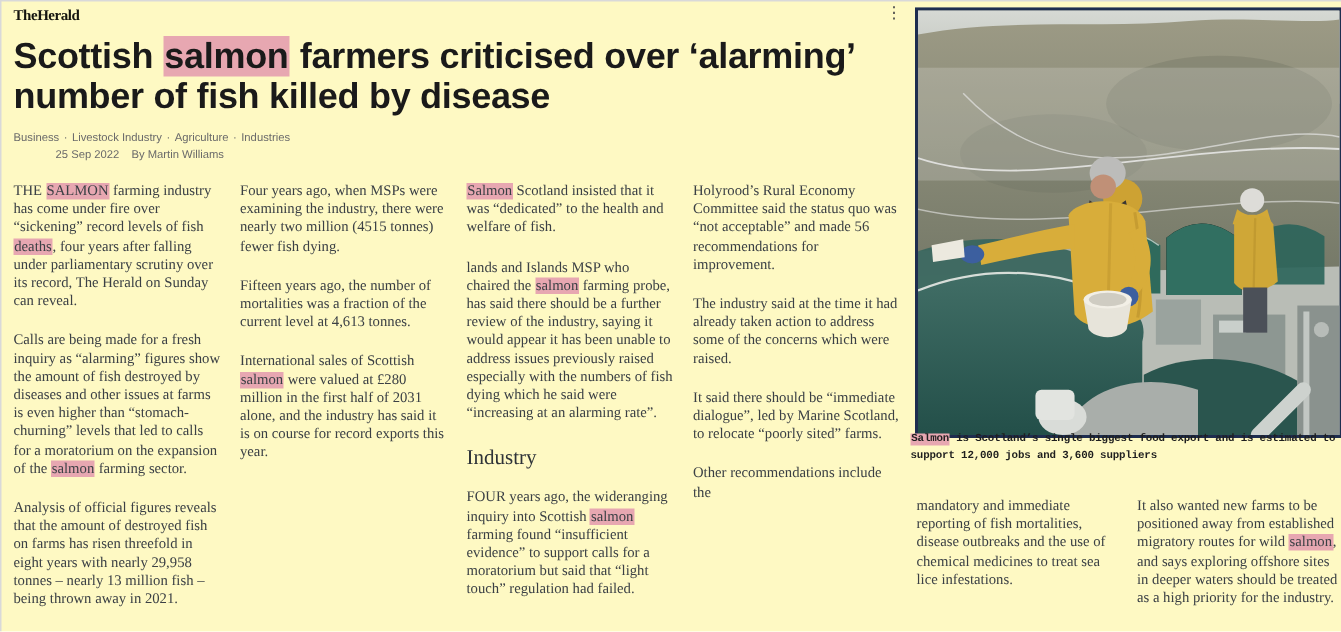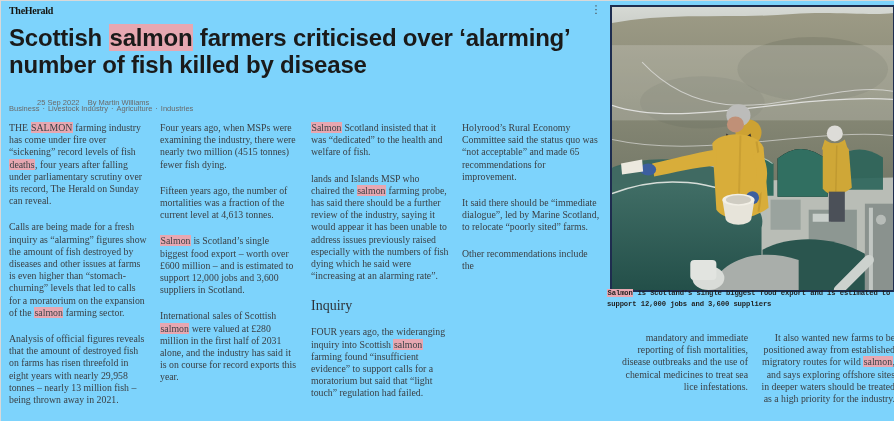--- a/index.html
+++ b/index.html
@@ -1,48 +1,48 @@
 <!DOCTYPE html>
 <html style="--hl: #e7a7b1; --headline: #1a1a1a; --body: #3b4045; --meta: #6a6a6a; --photo-border: #1e2d4f;"><head>
 <meta charset="utf-8">
 <style>
   :root{
     --hl:#e7a7b1; --headline:#1a1a1a; --body:#3b4045; --meta:#6a6a6a; --photo-border:#1e2d4f;
   }
   *{margin:0;padding:0;box-sizing:border-box;}
   html,body{background:#fff;}
-  #page{position:relative;width:894px;height:421px;background:#7dd3fc;overflow:hidden;
+  #page{position:relative;width:894px;height:421px;background:#fef9c3;overflow:hidden;
         border-left:1px solid #d9d9d9;border-top:1px solid #d9d9d9;
         font-family:"Liberation Sans",sans-serif;}
   .logo{position:absolute;left:8px;top:4px;font-family:"Liberation Serif",serif;
         font-weight:700;font-size:10px;color:#14140f;letter-spacing:-0.3px;}
   .kebab{position:absolute;left:588px;top:1px;width:14px;height:16px;color:#4a4a4a;
         font-size:11px;line-height:14px;text-align:center;cursor:pointer;}
   .headline{position:absolute;left:8px;top:24px;width:596px;
         font-weight:700;font-size:24px;line-height:26.5px;letter-spacing:-0.2px;color:var(--headline);}
   .headline .hl{background:var(--hl);padding:0 1px;}
-  .crumbs{position:absolute;left:8px;top:103px;font-size:7.5px;color:var(--meta);}
+  .crumbs{position:absolute;left:8px;top:86px;font-size:7.5px;color:var(--meta);}
   .crumbs .sep{margin:0 3px;}
   .crumbs .crumb{cursor:pointer;}
   .byline-row{position:absolute;left:8px;top:97px;font-size:7.5px;color:var(--meta);}
   .byline-row .date{margin-right:6px;margin-left:28px;}
   .cols{position:absolute;left:8px;top:121px;width:592px;display:flex;gap:13px;}
   .col{width:138px;flex:0 0 138px;}
   .col,.bcol{font-family:"Liberation Serif","DejaVu Serif",serif;font-size:9.8px;
         line-height:12.2px;color:var(--body);}
   .para{margin:0 0 14px 0;}
   .para .hl,.caption .hl{background:var(--hl);padding:0 0.5px;}
   .subhead{font-family:"Liberation Serif",serif;font-weight:400;font-size:14px;
         line-height:17px;color:#2e3338;margin:15px 0 12px 0;}
   .figure{position:absolute;left:609px;top:4px;width:285px;height:287px;
         border:2px solid var(--photo-border);background:#aeb3ac;}
   .figure svg{display:block;width:100%;height:100%;}
   .caption{position:absolute;left:606px;top:287px;width:288px;text-align:left;
         font-weight:700;font-size:7.2px;line-height:10.5px;color:#1f1f1f;letter-spacing:-0.1px;font-family:Liberation Mono, monospace;}
-  .bcols{position:absolute;left:610px;top:331px;width:284px;display:flex;gap:10px;text-align:right;}
+  .bcols{position:absolute;left:610px;top:331px;width:284px;display:flex;gap:10px;}
   .bcol{width:137px;flex:0 0 137px;}
 </style>
 </head>
 <body>
 
 <div id="page">
 
   <div class="logo">TheHerald</div>
   <div class="kebab">⋮</div>
 
@@ -57,31 +57,31 @@
 
   <div class="cols">
     <div class="col">
         <p class="para"><span>THE </span><span class="hl">SALMON</span><span> farming industry has come under fire over “sickening” record levels of fish </span><span class="hl">deaths</span><span>, four years after falling under parliamentary scrutiny over its record, The Herald on Sunday can reveal.</span></p>
         <p class="para"><span>Calls are being made for a fresh inquiry as “alarming” figures show the amount of fish destroyed by diseases and other issues at farms is even higher than “stomach-churning” levels that led to calls for a moratorium on the expansion of the </span><span class="hl">salmon</span><span> farming sector.</span></p>
         <p class="para"><span>Analysis of official figures reveals that the amount of destroyed fish on farms has risen threefold in eight years with nearly 29,958 tonnes – nearly 13 million fish – being thrown away in 2021.</span></p>
       </div>
     <div class="col">
         <p class="para"><span>Four years ago, when MSPs were examining the industry, there were nearly two million (4515 tonnes) fewer fish dying.</span></p>
         <p class="para"><span>Fifteen years ago, the number of mortalities was a fraction of the current level at 4,613 tonnes.</span></p>
-        <p class="para"><span class="hl">Salmon</span><span> is Scotland’s single biggest food export – worth over £600 million – and is estimated to support 12,000 jobs and 3,600 suppliers in Scotland.</span></p>
         <p class="para"><span>International sales of Scottish </span><span class="hl">salmon</span><span> were valued at £280 million in the first half of 2031 alone, and the industry has said it is on course for record exports this year.</span></p>
       </div>
     <div class="col">
         <p class="para"><span class="hl">Salmon</span><span> Scotland insisted that it was “dedicated” to the health and welfare of fish.</span></p>
         <p class="para"><span>lands and Islands MSP who chaired the </span><span class="hl">salmon</span><span> farming probe, has said there should be a further review of the industry, saying it would appear it has been unable to address issues previously raised especially with the numbers of fish dying which he said were “increasing at an alarming rate”.</span></p>
-        <h2 class="subhead"><span>Inquiry</span></h2>
+        <h2 class="subhead"><span>Industry</span></h2>
         <p class="para"><span>FOUR years ago, the wideranging inquiry into Scottish </span><span class="hl">salmon</span><span> farming found “insufficient evidence” to support calls for a moratorium but said that “light touch” regulation had failed.</span></p>
       </div>
     <div class="col">
-        <p class="para"><span>Holyrood’s Rural Economy Committee said the status quo was “not acceptable” and made 65 recommendations for improvement.</span></p>
+        <p class="para"><span>Holyrood’s Rural Economy Committee said the status quo was “not acceptable” and made 56 recommendations for improvement.</span></p>
+        <p class="para"><span>The industry said at the time it had already taken action to address some of the concerns which were raised.</span></p>
         <p class="para"><span>It said there should be “immediate dialogue”, led by Marine Scotland, to relocate “poorly sited” farms.</span></p>
         <p class="para"><span>Other recommendations include the</span></p>
       </div>
   </div>
 
   <div class="figure" title="Two workers in yellow waterproofs tending covered salmon pens at a fish farm below a misty hillside">
     <svg viewBox="0 0 280 282" preserveAspectRatio="none">
       <defs>
         <linearGradient id="sky" x1="0" y1="0" x2="0" y2="1">
           <stop offset="0" stop-color="#d6d9d4"></stop>

